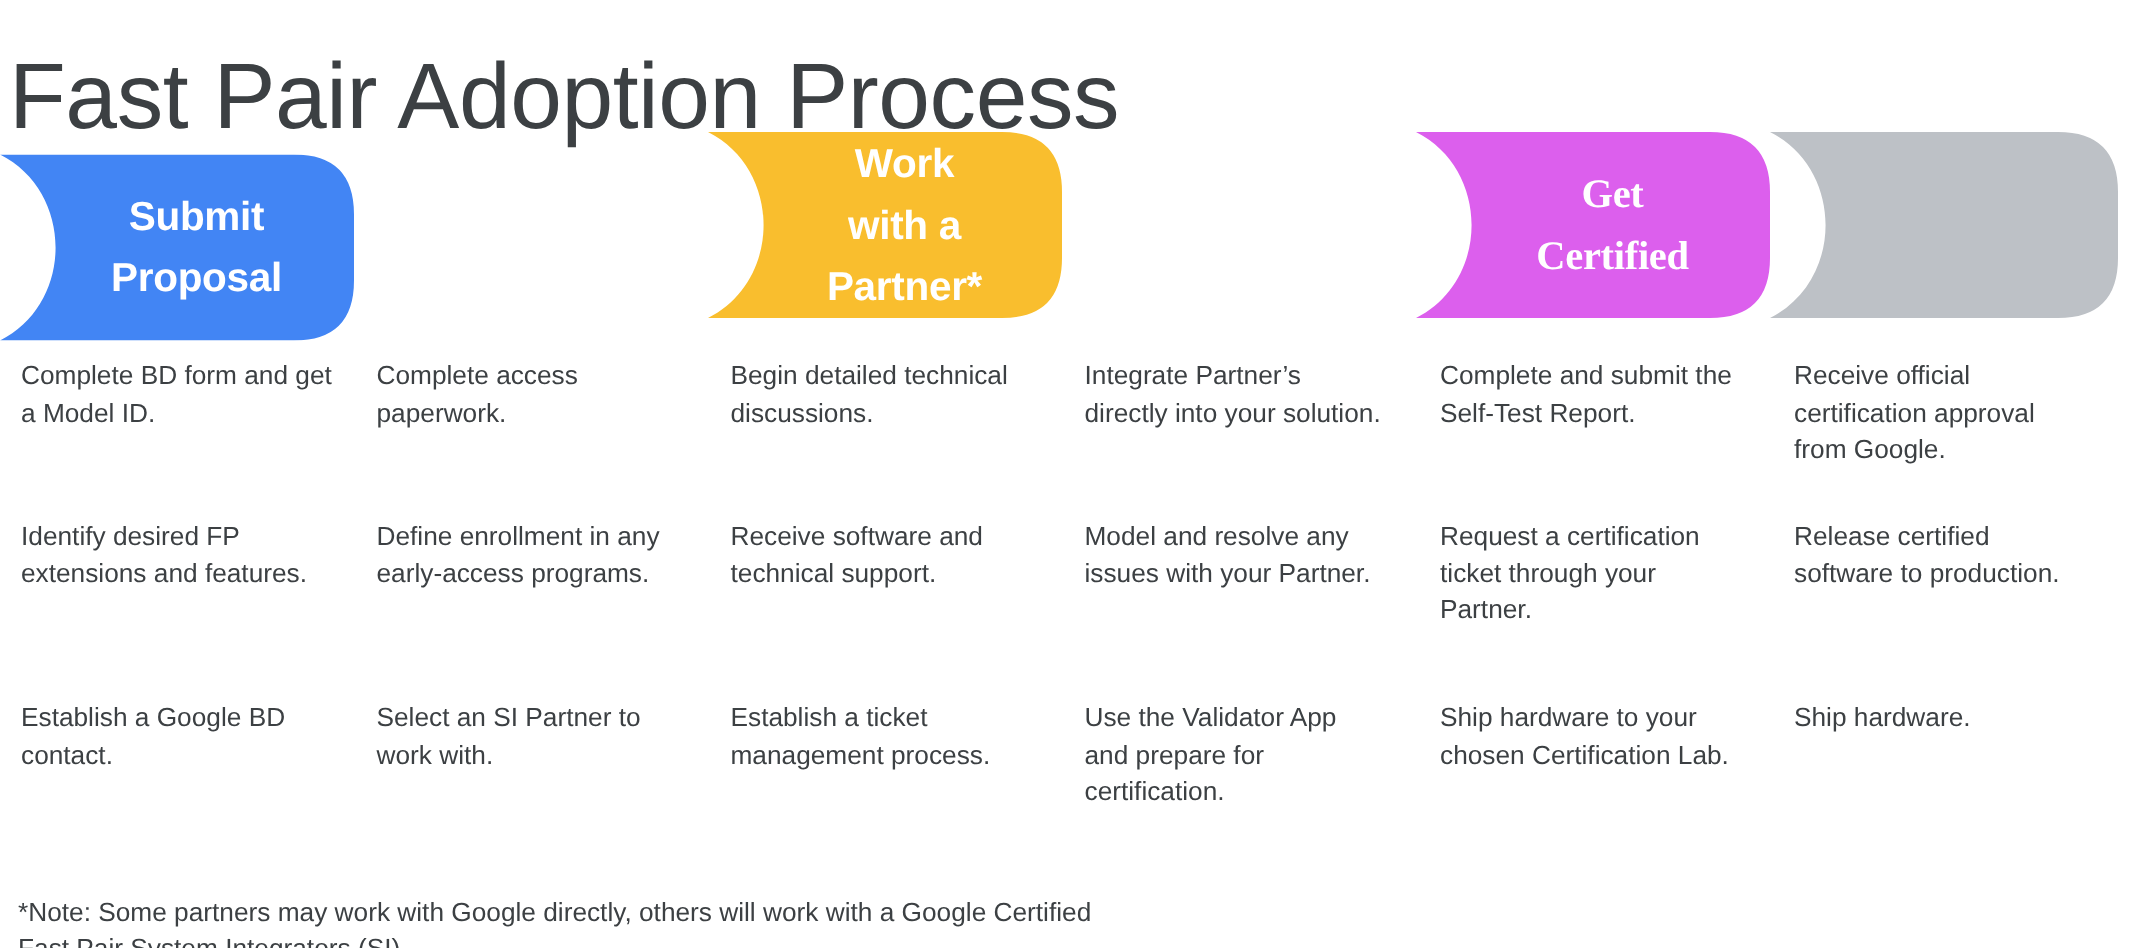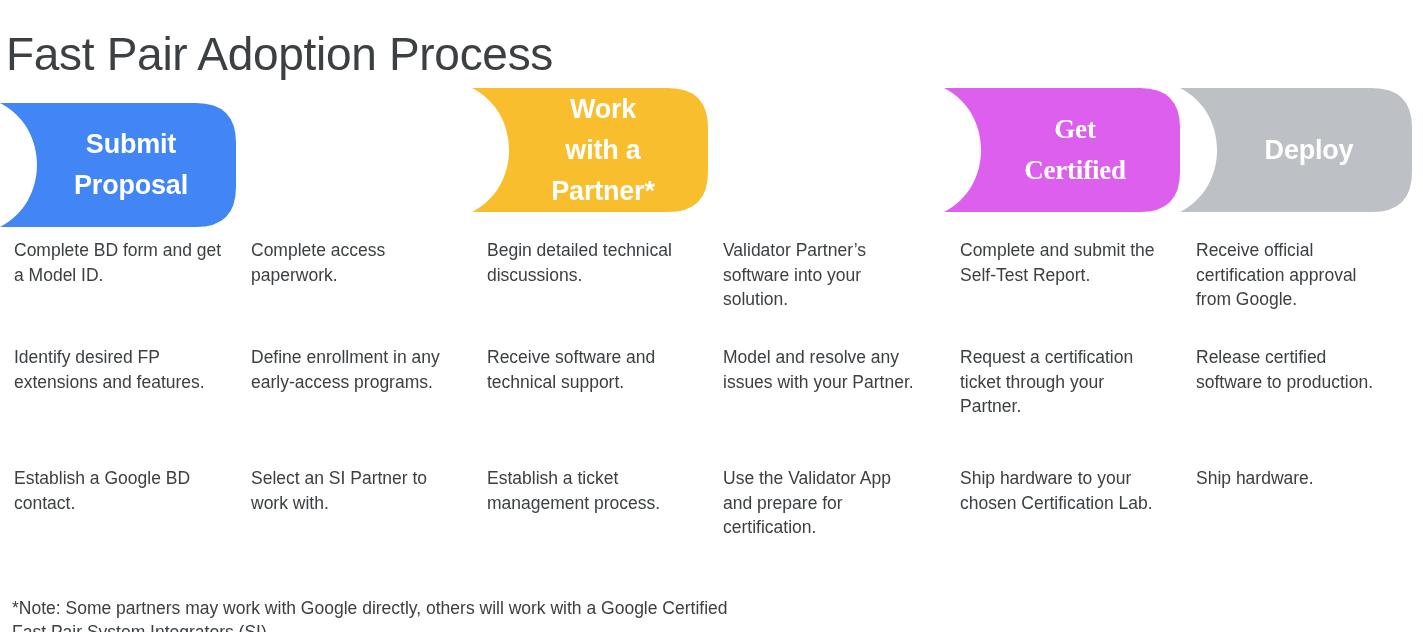--- a/index.html
+++ b/index.html
@@ -15,21 +15,21 @@
     color: #3c4043;
     overflow: hidden;
     position: relative;
   }
 
   
   .page-title {
     position: absolute;
     left: 6px;
     top: -6px;
-    font-size: 46px;
+    font-size: 62px;
     font-weight: 300;
     letter-spacing: -0.3px;
     color: #3c4043;
     white-space: nowrap;
     line-height: 58px;
   }
 
   
   .banner {
     position: absolute;
@@ -138,21 +138,20 @@
       </div>
       <div class="chev-label">Get
 Certified</div>
     </div>
     <div class="chev" style="left: 1180px; width: 232px;">
       <div class="chev-shape">
         <svg viewBox="0 0 232 124" preserveAspectRatio="none">
           <path d="M0,0 L192,0 Q232,0 232,40 L232,84 Q232,124 192,124 L0,124 C49.4,99.2 49.4,24.8 0,0 Z" fill="#bdc1c6"></path>
         </svg>
       </div>
-      <div class="chev-label">Deploy</div>
     </div>
   </div>
 
 <div class="columns">
 
 <div class="col" style="left: 14px; width: 212px;">
       <div class="bullet r0">Complete BD form and get a Model ID.</div>
       <div class="bullet r1">Identify desired FP extensions and features.</div>
       <div class="bullet r2">Establish a Google BD contact.</div>
     </div>
@@ -160,21 +159,21 @@
       <div class="bullet r0">Complete access paperwork.</div>
       <div class="bullet r1">Define enrollment in any early-access programs.</div>
       <div class="bullet r2">Select an SI Partner to work with.</div>
     </div>
     <div class="col" style="left: 487px; width: 212px;">
       <div class="bullet r0">Begin detailed technical discussions.</div>
       <div class="bullet r1">Receive software and technical support.</div>
       <div class="bullet r2">Establish a ticket management process.</div>
     </div>
     <div class="col" style="left: 723px; width: 198px;">
-      <div class="bullet r0">Validator Partner’s software into your solution.</div>
+      <div class="bullet r0">Integrate Partner’s directly into your solution.</div>
       <div class="bullet r1">Model and resolve any issues with your Partner.</div>
       <div class="bullet r2">Use the Validator App and prepare for certification.</div>
     </div>
     <div class="col" style="left: 960px; width: 206px;">
       <div class="bullet r0">Complete and submit the Self-Test Report.</div>
       <div class="bullet r1">Request a certification ticket through your Partner.</div>
       <div class="bullet r2">Ship hardware to your chosen Certification Lab.</div>
     </div>
     <div class="col" style="left: 1196px; width: 200px;">
       <div class="bullet r0">Receive official certification approval from Google.</div>

